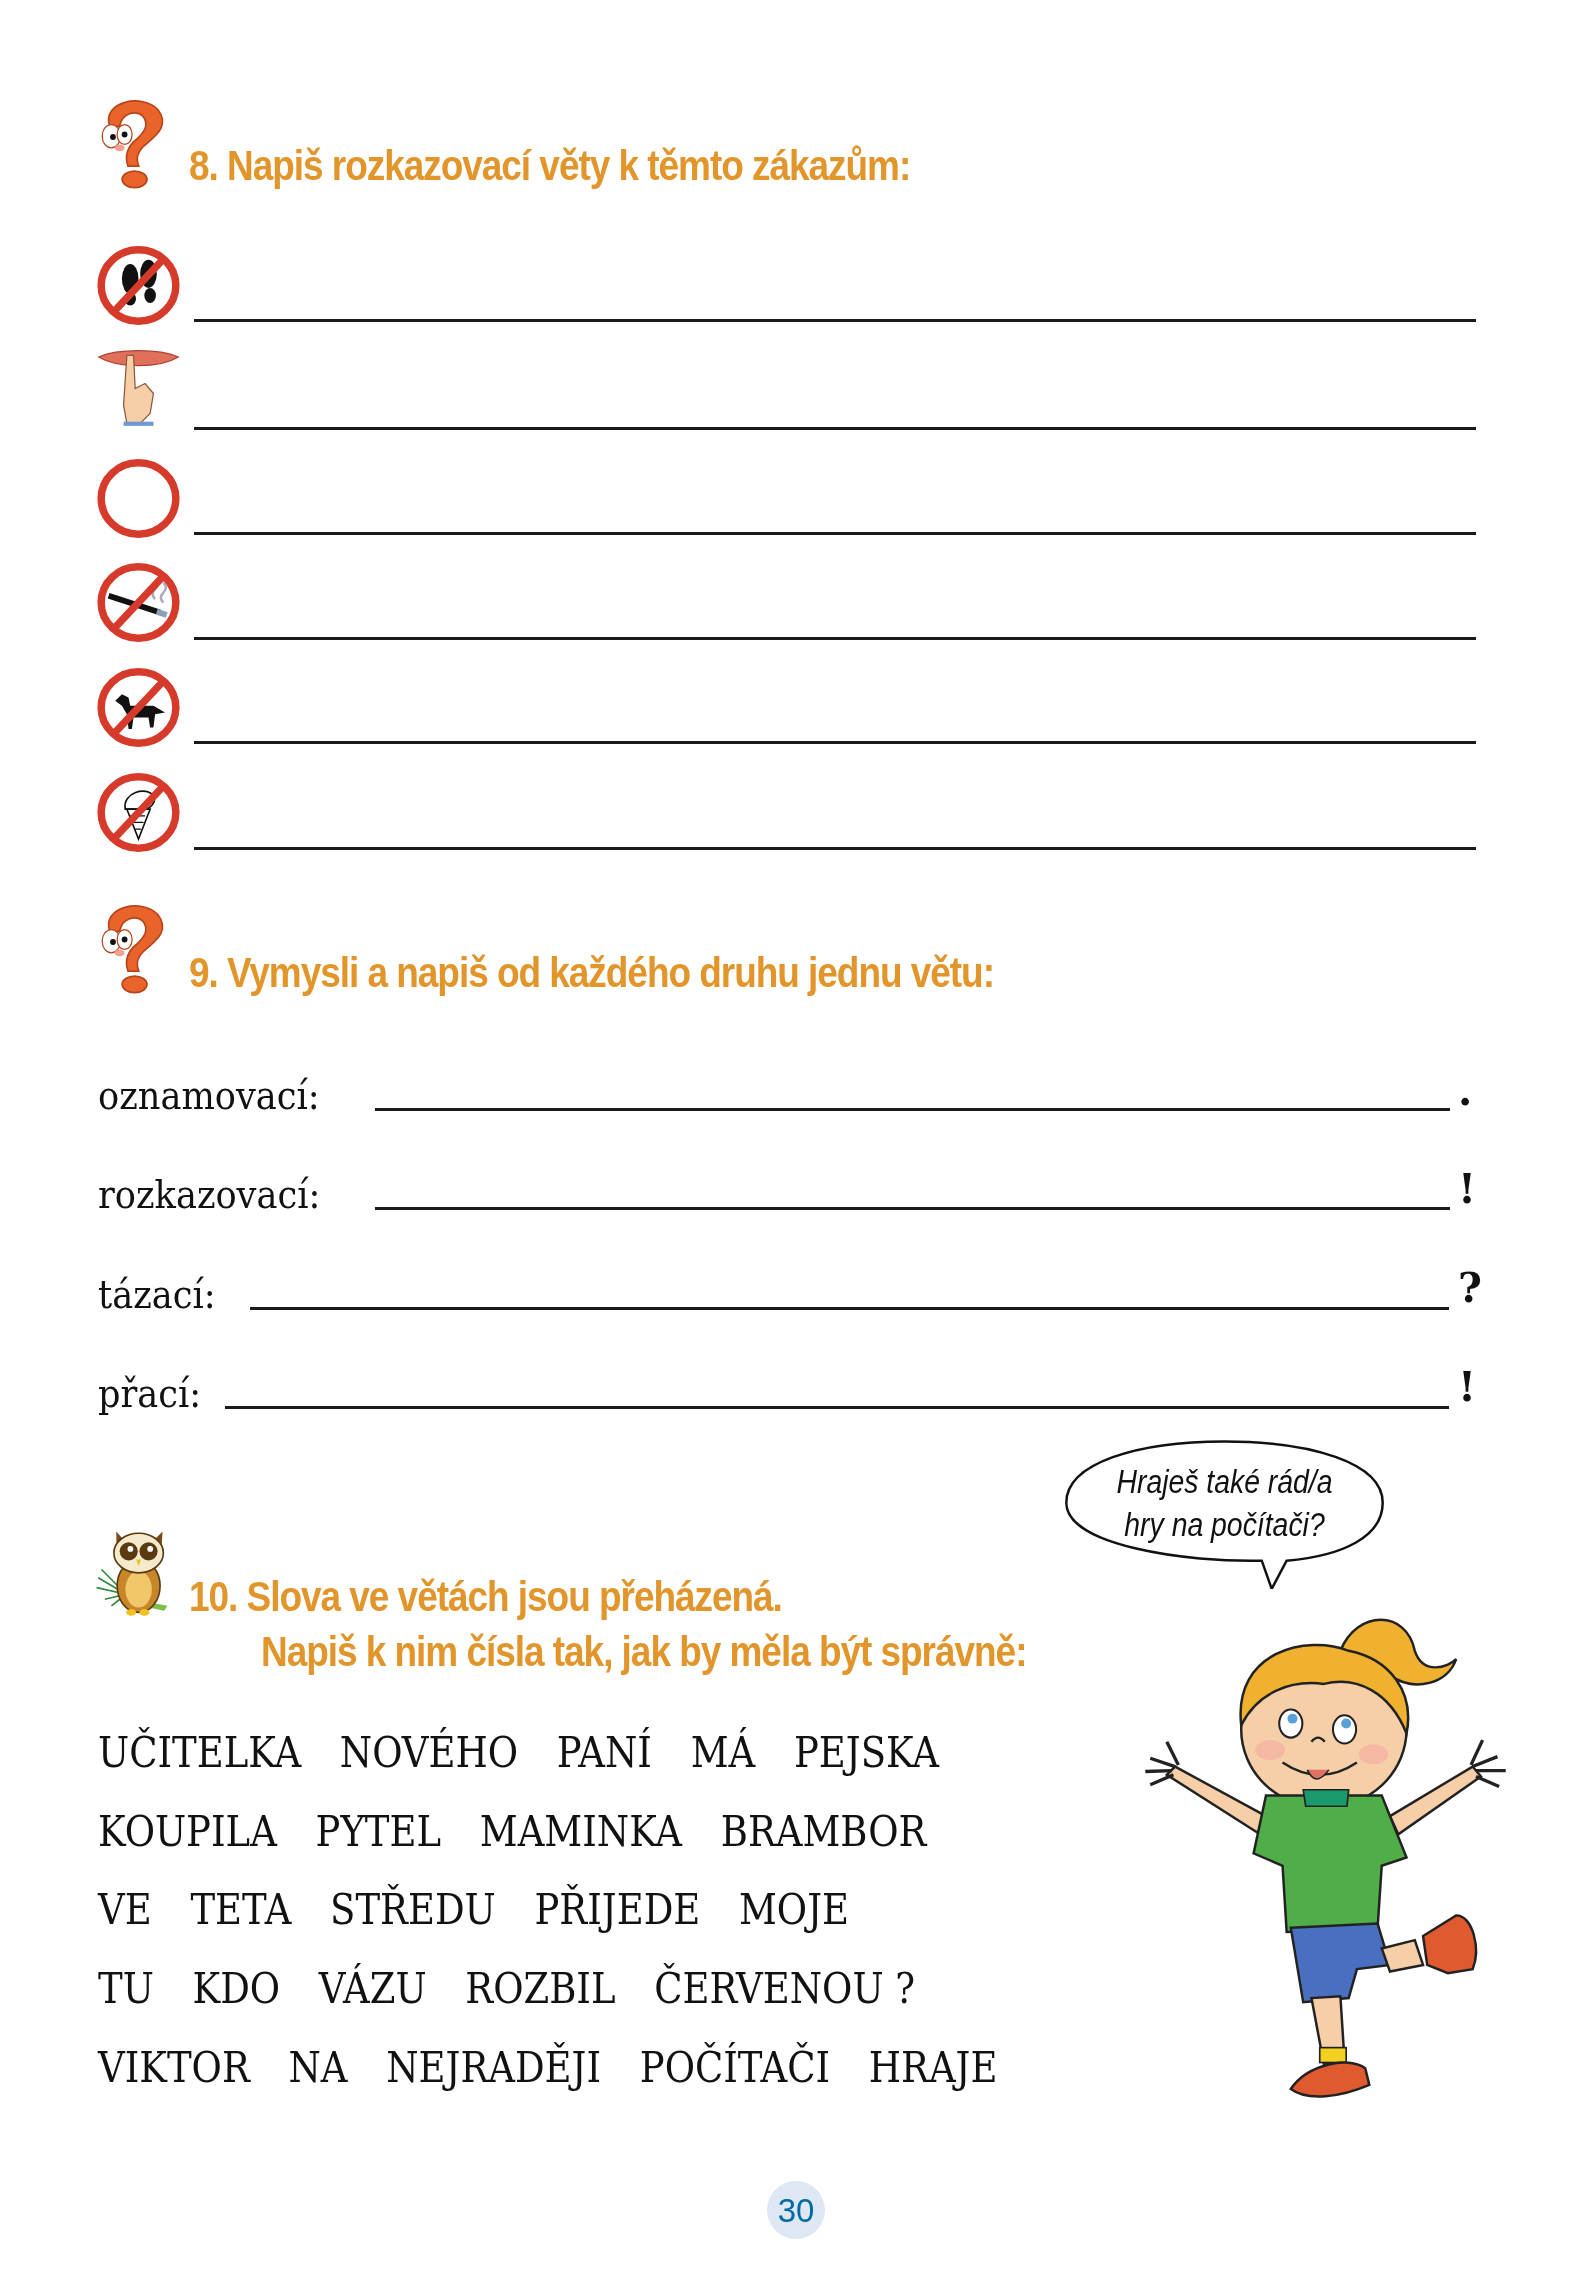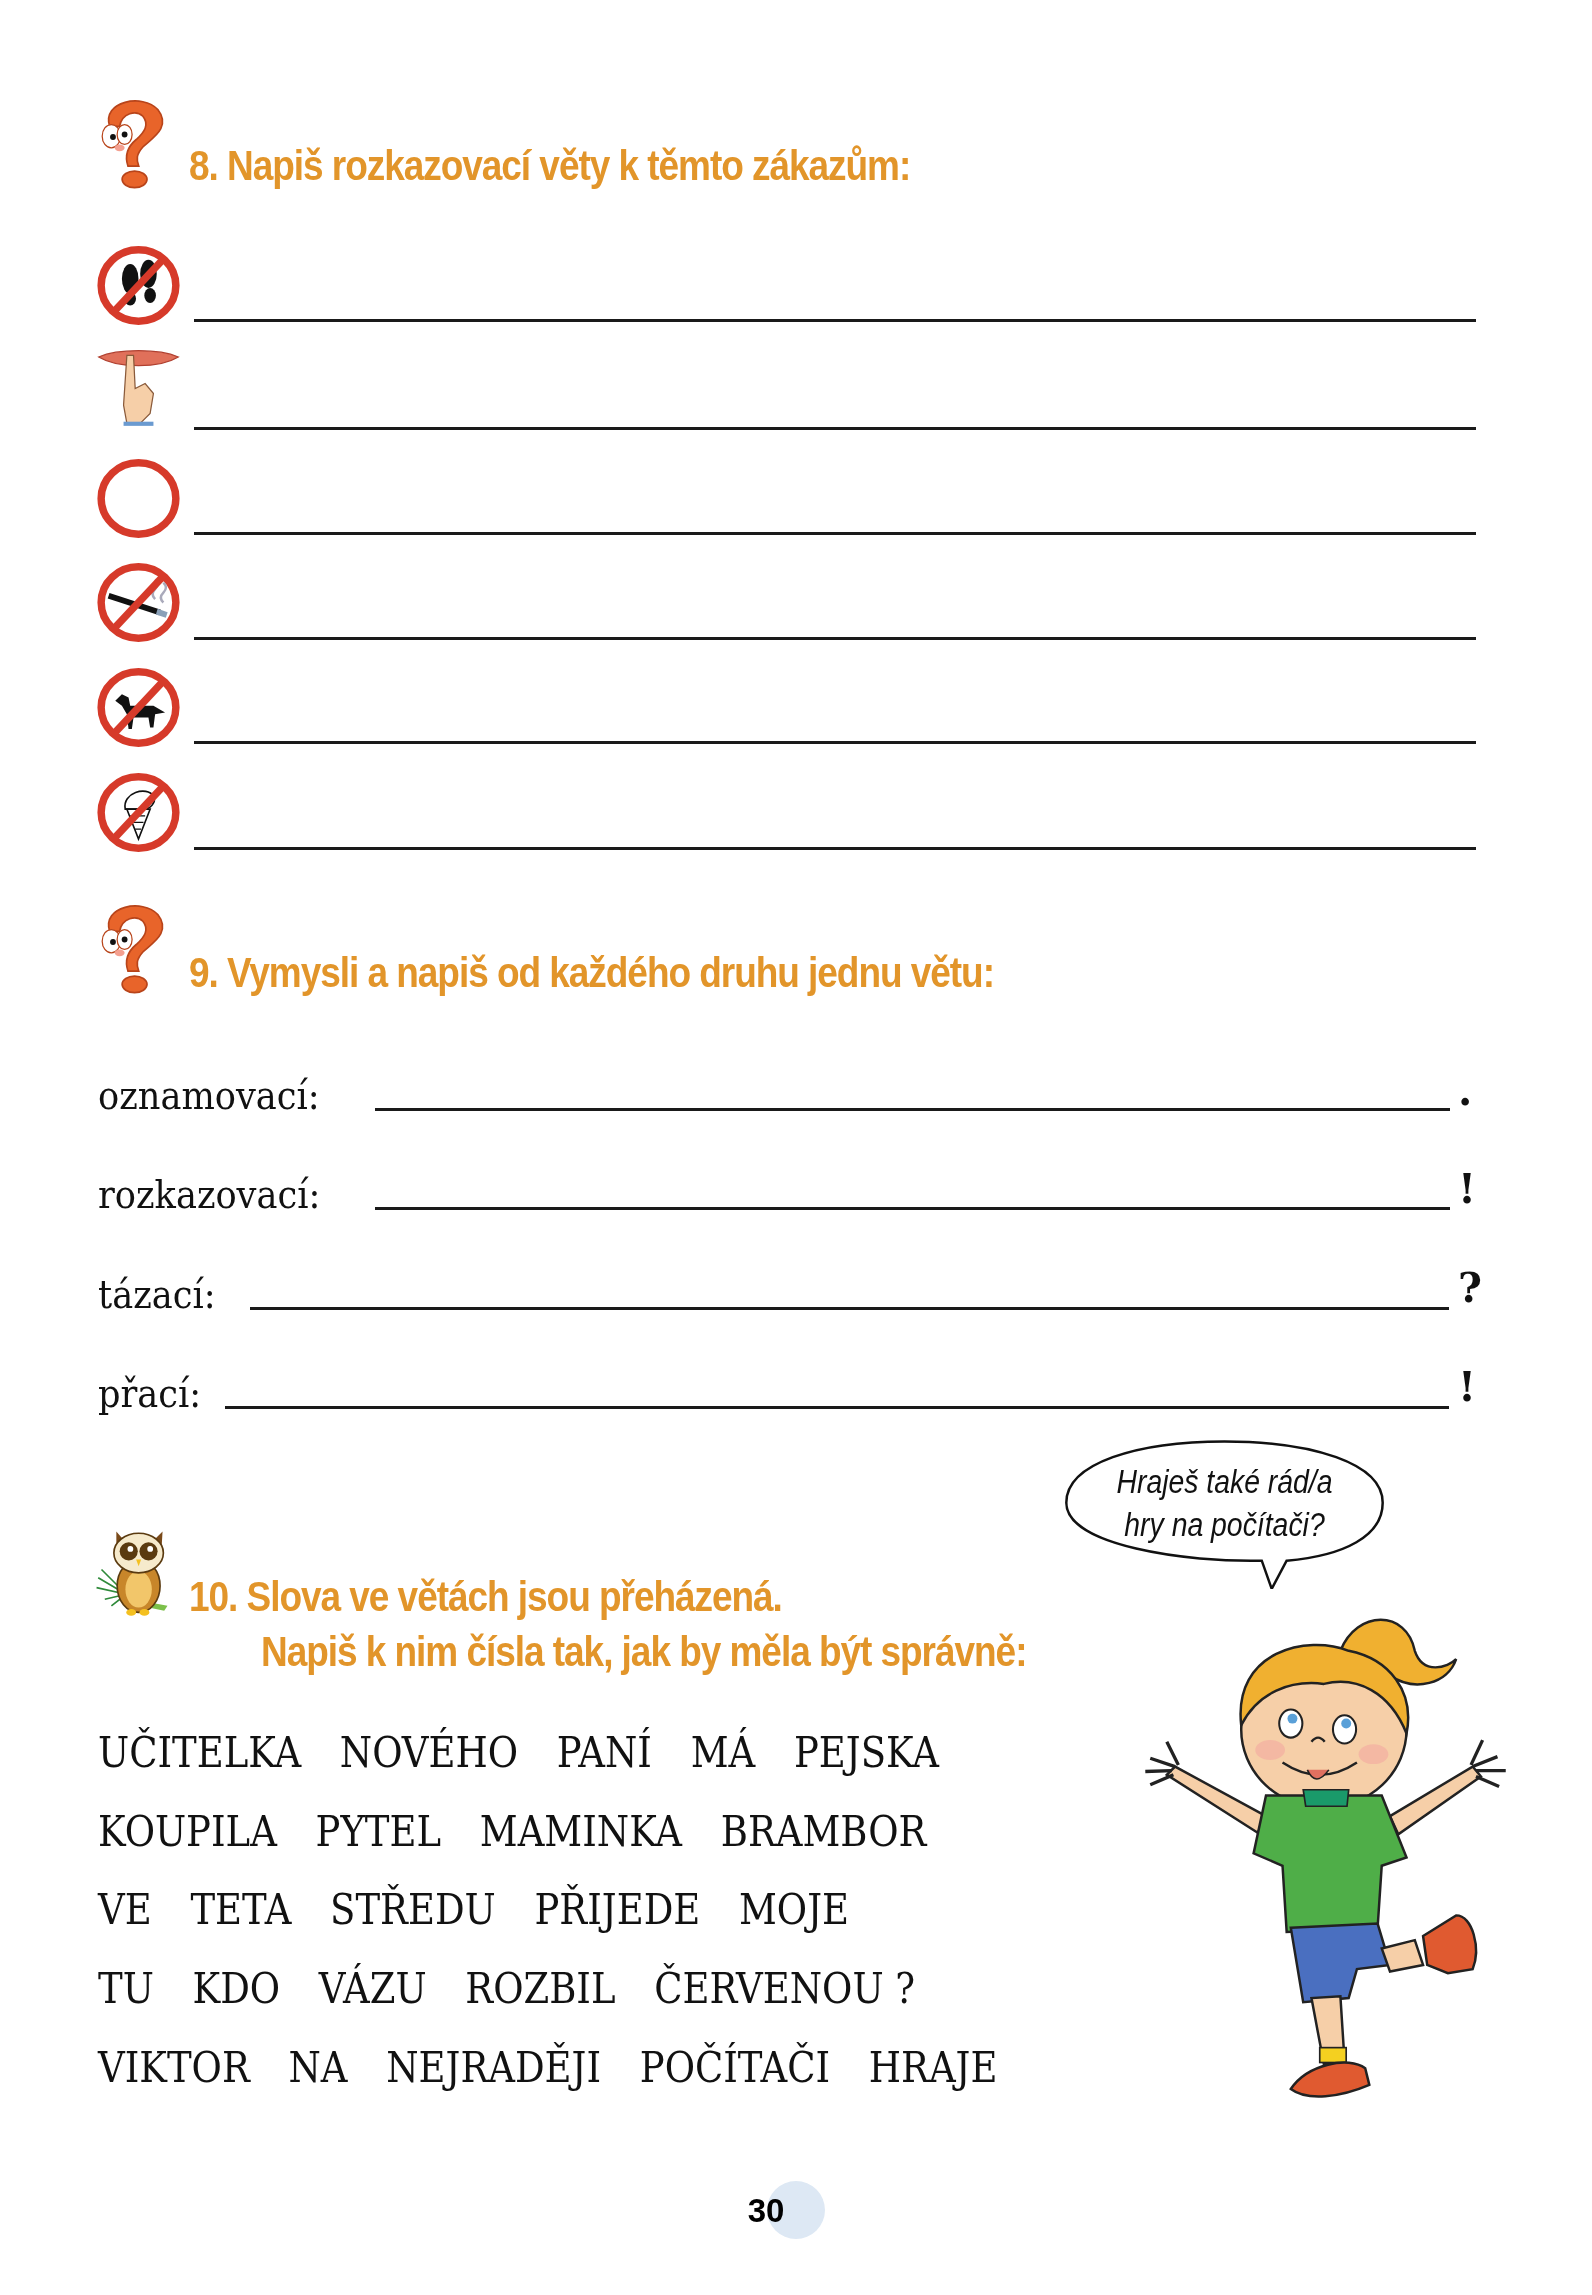--- a/index.html
+++ b/index.html
@@ -47,23 +47,23 @@
       font-family: "Liberation Sans", "DejaVu Sans", sans-serif;
       font-style: italic; font-size: 33px; line-height: 43px; text-align: center;
       transform: scaleX(0.86); transform-origin: center center; color: #111;
     }
 
     .page-num-circle {
       position: absolute; left: 767px; top: 2181px; width: 58px; height: 58px;
       border-radius: 50%; background: #dde8f4;
     }
     .page-num {
-      position: absolute; left: 737px; top: 2192px; width: 58px; text-align: center;
+      position: absolute; left: 767px; top: 2192px; width: 58px; text-align: center;
       font-family: "Liberation Sans", "DejaVu Sans", sans-serif;
-      font-weight: bold; font-size: 33px; color: #000000;
+      font-weight: normal; font-size: 33px; color: #0369a1;
     }
   </style>
 </head>
 <body>
 
 <svg class="mascot" style="left:93px; top:93px;" width="79" height="98" viewBox="0 0 95 118">
   <path d="M20 40 C10 10 60 0 78 20 C95 42 70 55 60 65 C52 74 52 80 55 88 L42 88 C38 76 40 66 52 56 C62 47 68 38 60 28 C52 20 35 24 32 40 Z" fill="#e8642a" stroke="#b8441a" stroke-width="2"></path>
   <ellipse cx="50" cy="104" rx="15" ry="10" fill="#e8642a" stroke="#b8441a" stroke-width="2"></ellipse>
   <ellipse cx="22" cy="52" rx="11" ry="14" fill="#fff" stroke="#b8441a" stroke-width="1.5"></ellipse>
   <ellipse cx="38" cy="50" rx="9" ry="12" fill="#fff" stroke="#b8441a" stroke-width="1.5"></ellipse>

